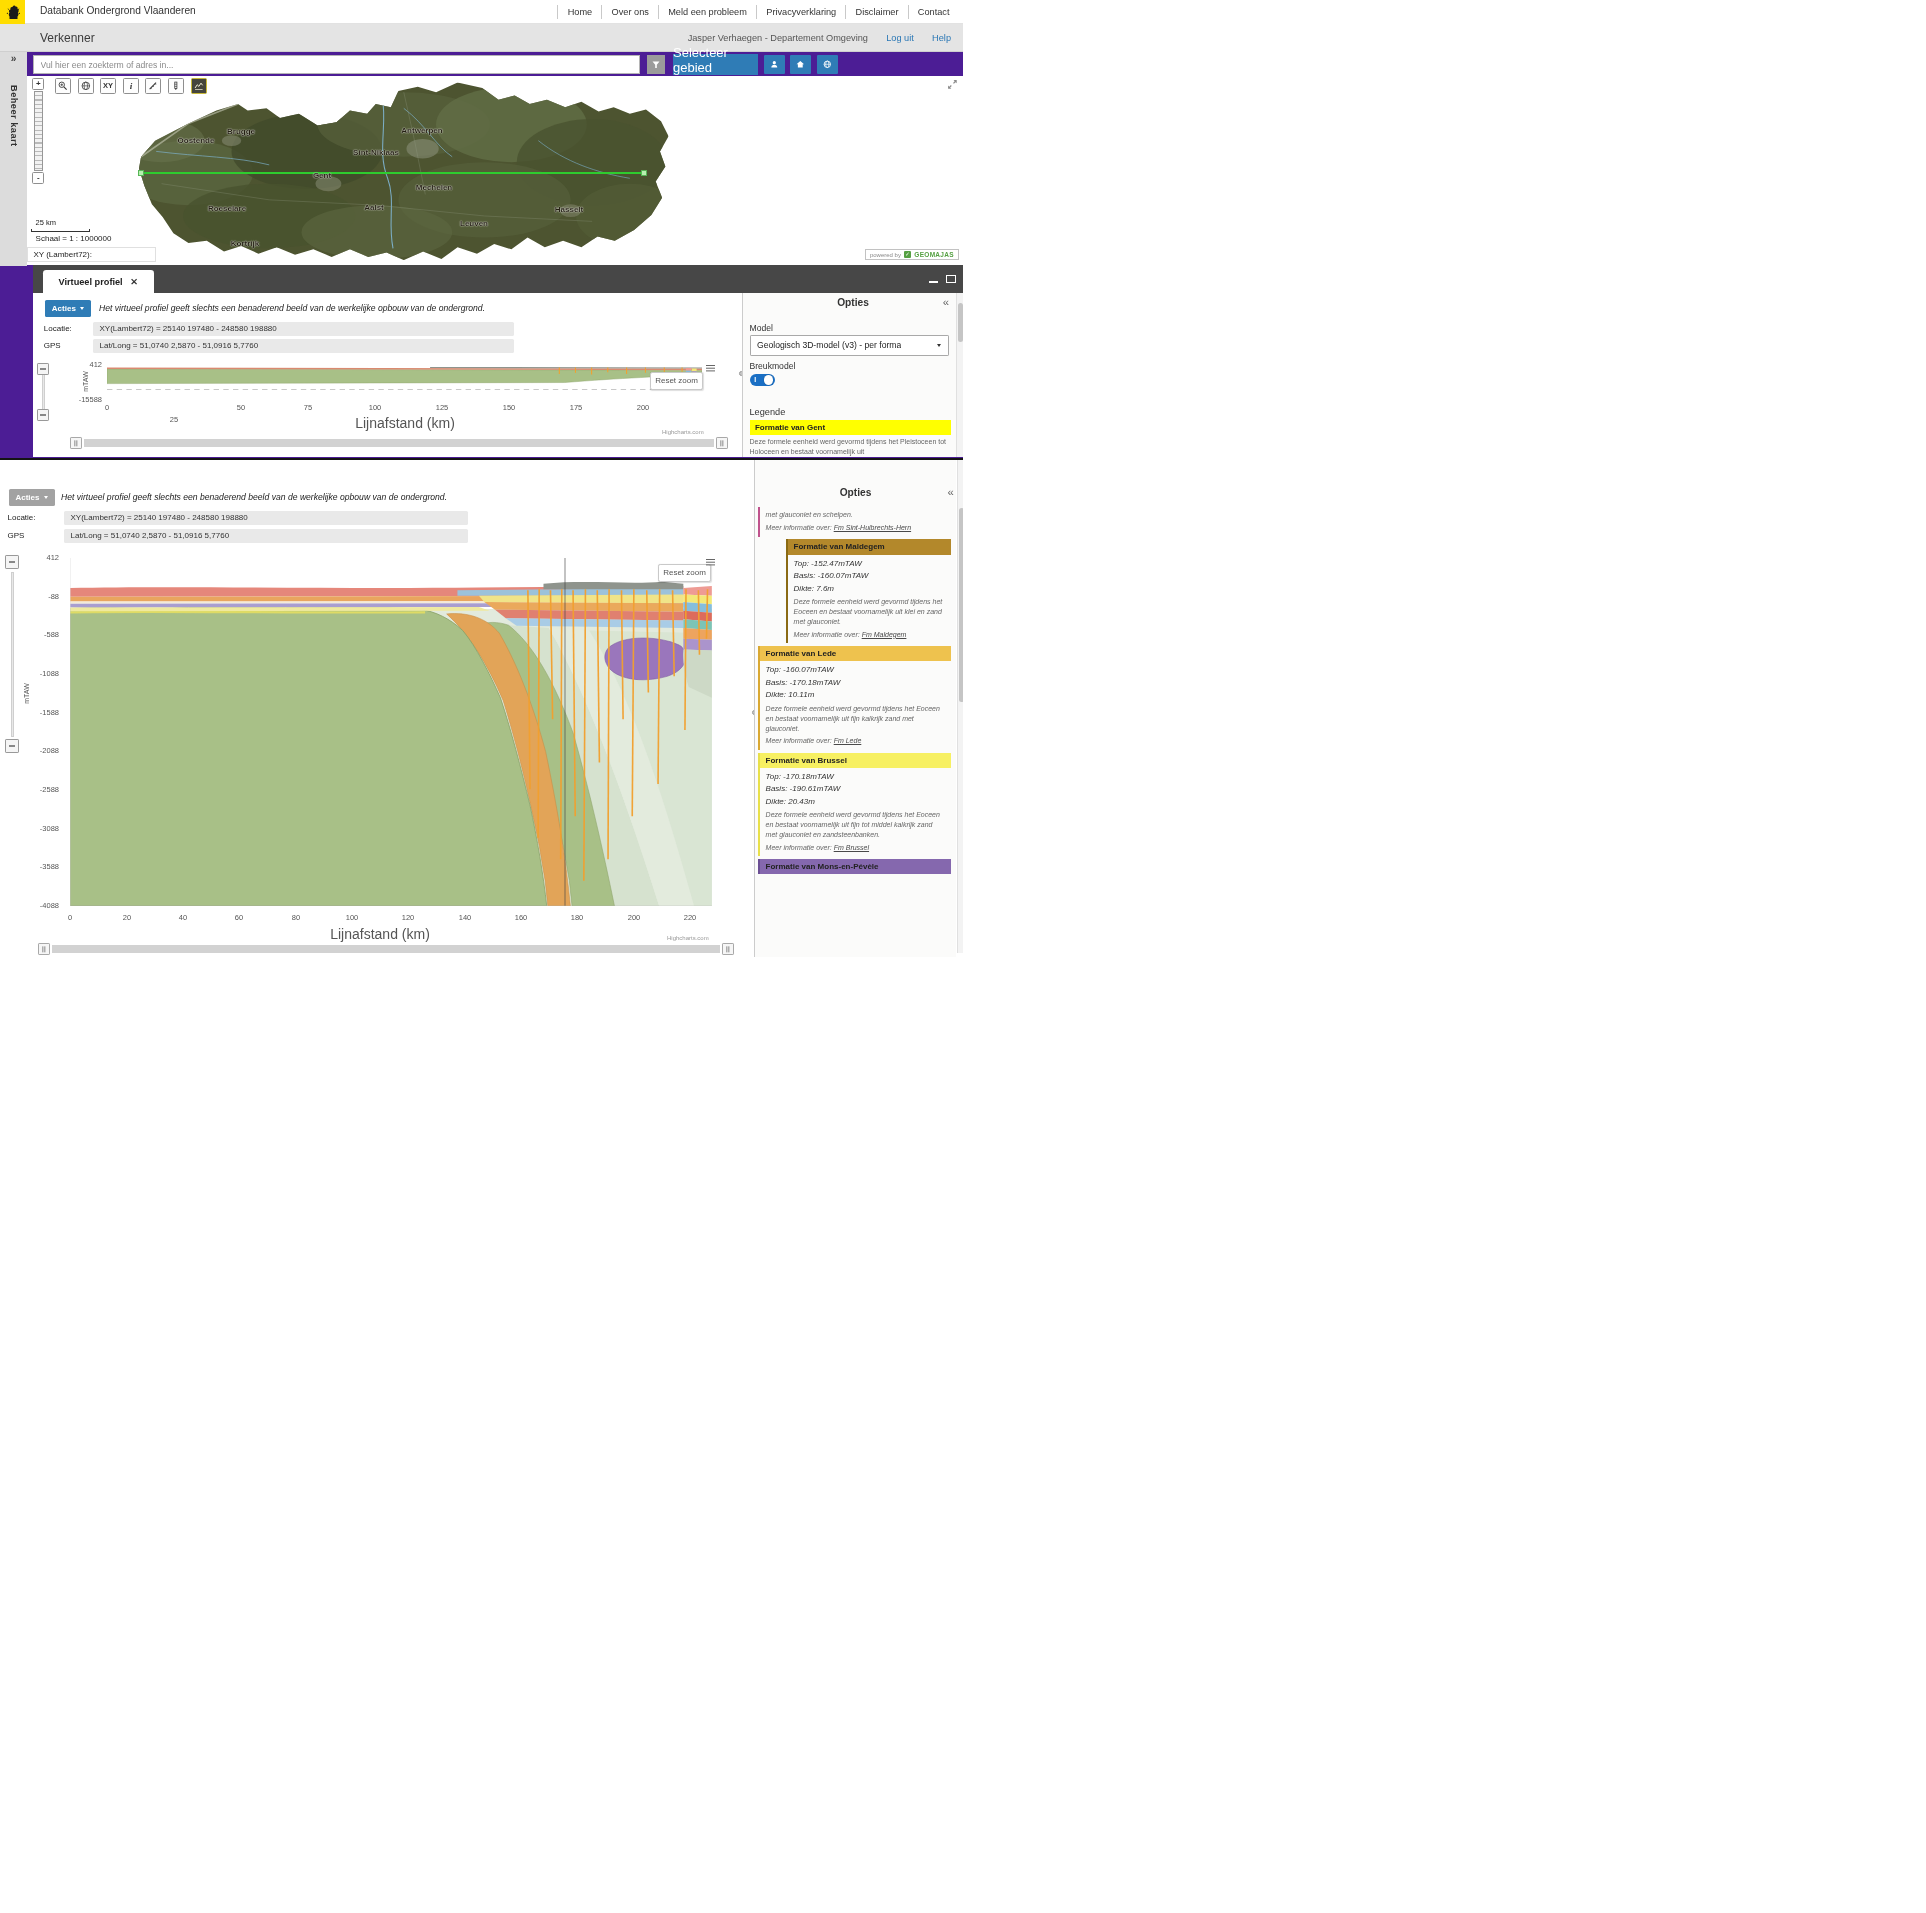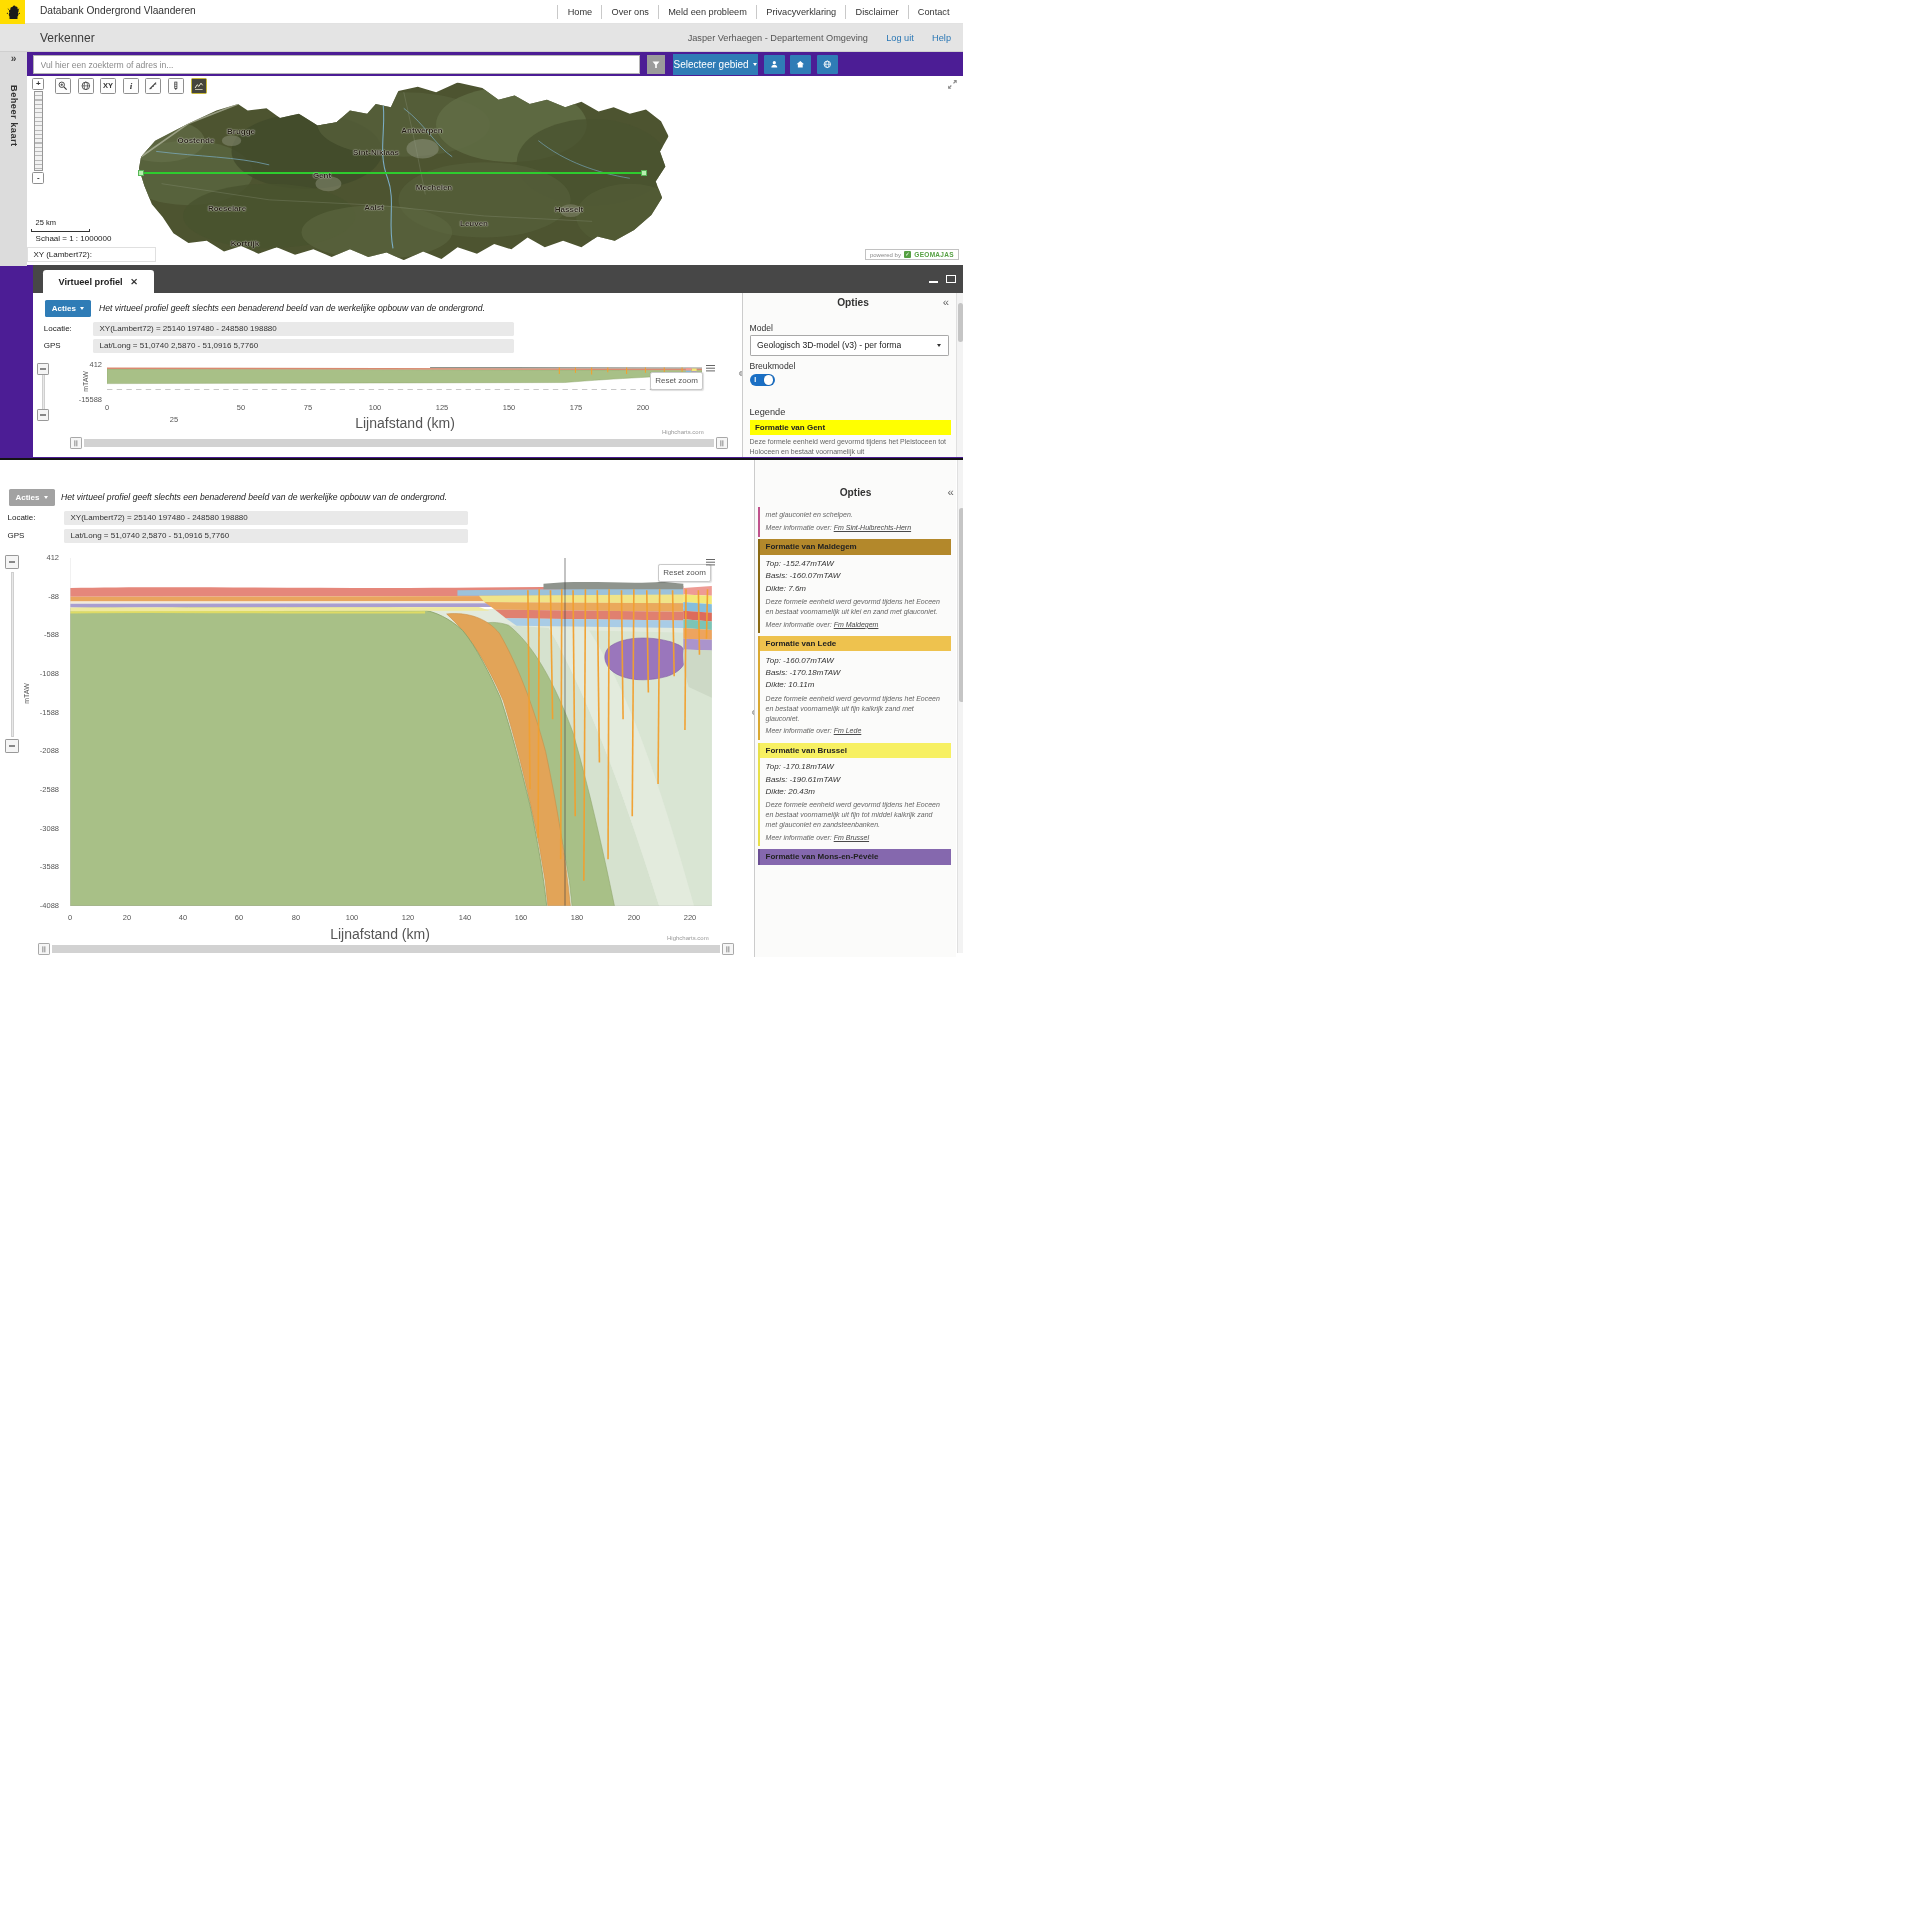--- a/index.html
+++ b/index.html
@@ -21,21 +21,21 @@
 
   
   .rail { position:absolute; left:0; top:52px; width:27px; height:214px; background:#dcdcdc; }
   .rail-glyph { position:absolute; top:1.1px; left:0; width:100%; text-align:center; font-size:10.2px; font-weight:bold; color:#444; cursor:pointer; }
   .rail-label { position:absolute; top:33px; left:50%; transform:translateX(-50%); writing-mode:vertical-rl; font-weight:bold; font-size:9.2px; color:#333; letter-spacing:0.5px; }
 
   
   .search-input { position:absolute; left:33px; top:55px; width:607px; height:19.4px; border:0.5px solid #b5b5b5; padding:0 6.5px; font-size:8.6px; color:#333; font-family:"Liberation Sans",sans-serif; }
   .search-input::placeholder { color:#8a8a8a; }
   .filter-btn { position:absolute; left:647px; top:55px; width:18.3px; height:19.4px; background:#9b9b9b; display:flex; align-items:center; justify-content:center; cursor:pointer; }
-  .select-area-btn { position:absolute; left:673px; top:54px; width:85px; height:20.5px; color:#fff; font-size:10px; display:flex; align-items:center; justify-content:center; gap:4.8px; cursor:pointer; }
+  .select-area-btn { position:absolute; left:673px; top:54px; width:85px; height:20.5px; color:#fff; font-size:13px; display:flex; align-items:center; justify-content:center; gap:4.8px; cursor:pointer;flex-direction:column; }
   .icon-btn-blue { position:absolute; top:55px; width:20.5px; height:19.4px; display:flex; align-items:center; justify-content:center; cursor:pointer; border-radius:1.1px; }
   .caret { width:0; height:0; border-left:2.7px solid transparent; border-right:2.7px solid transparent; border-top:3.2px solid currentColor; display:inline-block; }
 
   
   .map-wrap { position:absolute; left:27px; top:76px; width:936px; height:189px; background:#fff; overflow:hidden; }
   .city { position:absolute; transform:translate(-50%,-50%); font-weight:bold; font-size:8px; color:#241f12; text-shadow:0 0 1.6px #ffffffcc, 0 0 1.1px #ffffffcc; white-space:nowrap; }
   .map-btn { position:absolute; width:16px; height:16px; background:#fdfdfd; border:0.5px solid #8f8f8f; border-radius:1.6px; display:flex; align-items:center; justify-content:center; font-size:7.5px; font-weight:bold; color:#333; cursor:pointer; }
   .zoom-btn { position:absolute; left:5.4px; width:12px; height:12px; background:#fff; border:0.5px solid #8f8f8f; border-radius:1.6px; text-align:center; line-height:10.8px; font-weight:bold; font-size:8px; cursor:pointer; }
   .zoom-track { position:absolute; left:7px; top:15px; width:8.6px; height:80px; border:0.5px solid #979797; background:repeating-linear-gradient(#f2f2f2 0 3.2px, #b9b9b9 3.2px 4.3px); cursor:pointer; }
   .scale-box { position:absolute; left:4.3px; top:141px; width:82px; height:13px; background:#fff; font-size:7.5px; color:#222; padding:1.1px 4.3px; }
@@ -516,21 +516,21 @@
         <div class="lcard" style="border-left-color: rgb(192, 83, 141);">
           <div class="lbody" style="padding-top:1.1px">
             <div class="ldesc">met glauconiet en schelpen.</div>
             <div class="lmore">
               <span>Meer informatie over:</span>
               <a class="llink">Fm Sint-Huibrechts-Hern</a>
             </div>
           </div>
         </div>
 
-        <div class="lcard" style="border-left-color: rgb(138, 106, 20);">
+        <div class="lcard" style="border-left-color: rgb(138, 106, 20); margin-left: 28px;">
           <div class="lhead" style="background-color: rgb(179, 136, 43);">Formatie van Maldegem</div>
           <div class="lbody">
             <div class="metric">Top: -152.47mTAW</div>
             <div class="metric">Basis: -160.07mTAW</div>
             <div class="metric">Dikte: 7.6m</div>
             <div class="ldesc">Deze formele eenheid werd gevormd tijdens het Eoceen en bestaat voornamelijk uit klei en zand met glauconiet.</div>
             <div class="lmore">
               <span>Meer informatie over:</span>
               <a class="llink">Fm Maldegem</a>
             </div>

